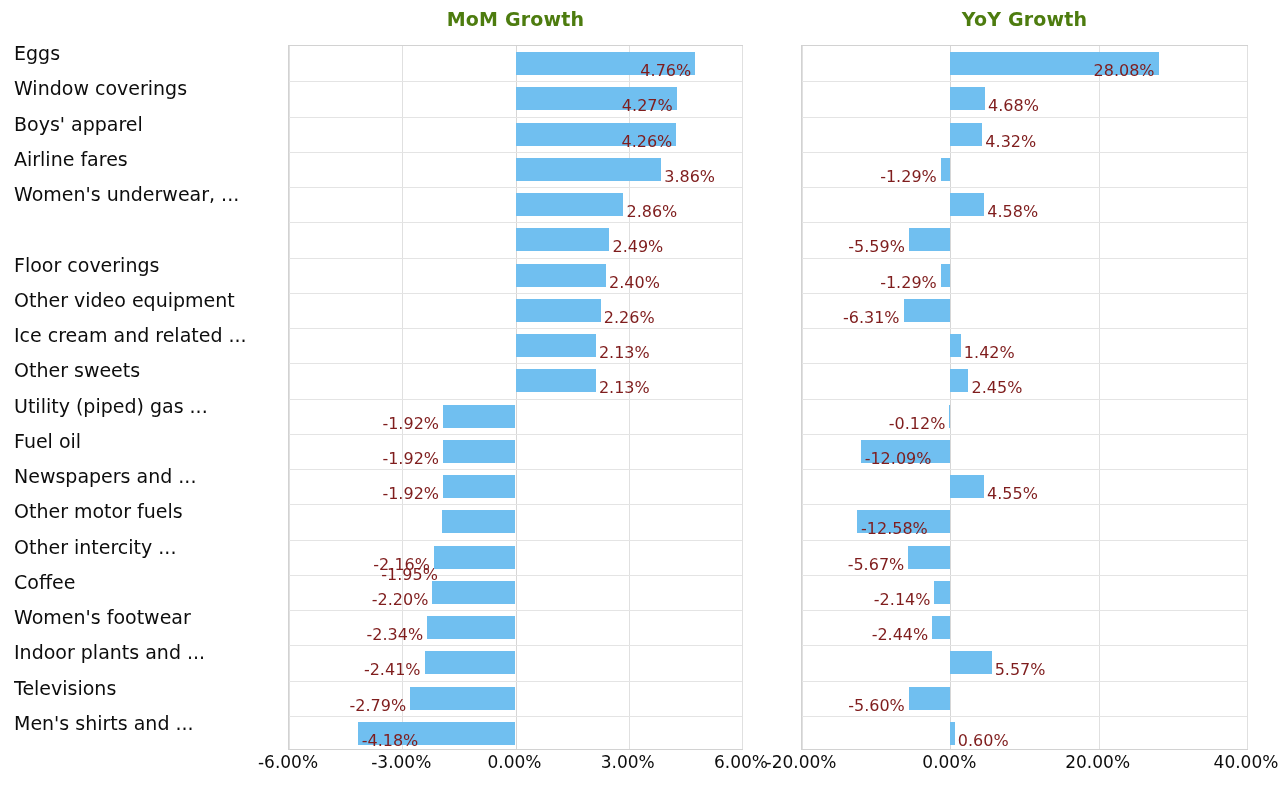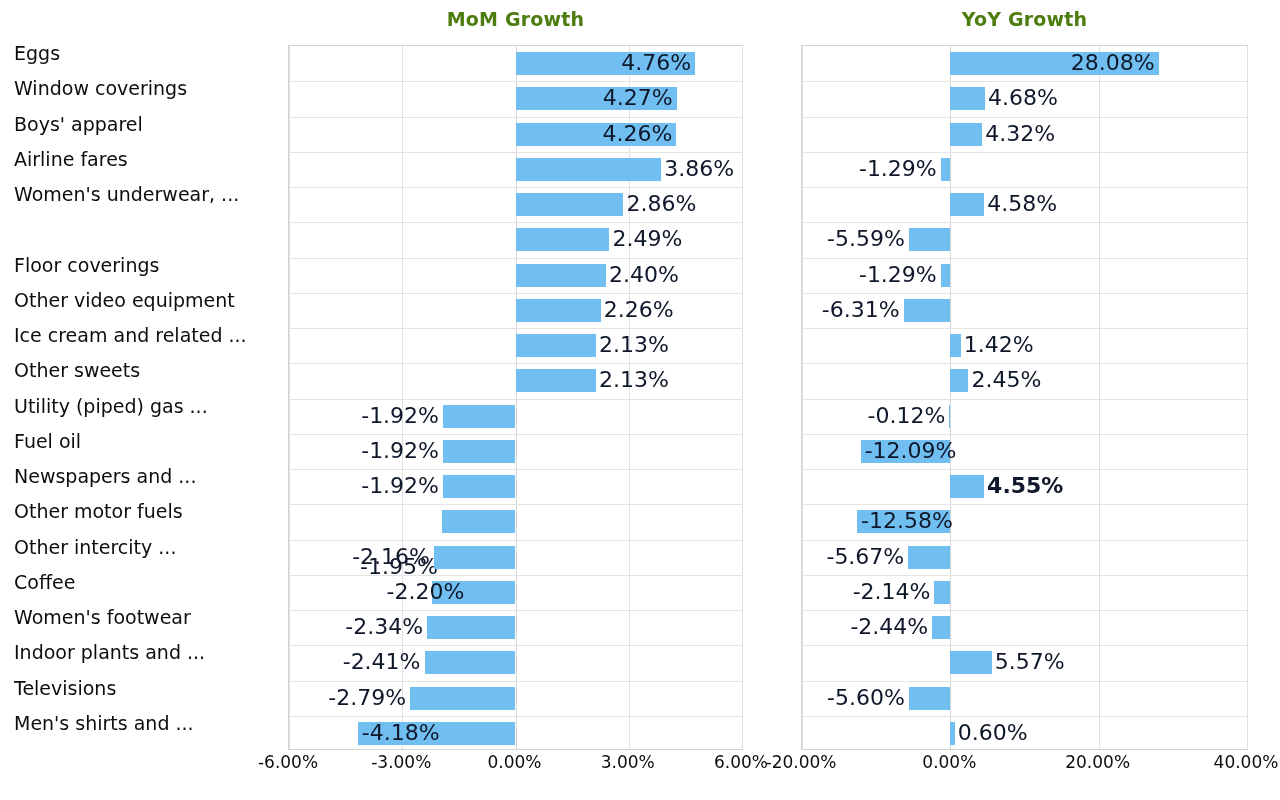--- a/index.html
+++ b/index.html
@@ -95,25 +95,25 @@
   }
   .bar {
     position: absolute;
     top: 6px;
     height: 23px;
     background: #70bff0;
     box-sizing: border-box;
   }
   .dlabel {
     position: absolute;
-    top: 0;
+    top: 8px;
     height: 35.25px;
     line-height: 34px;
-    font-size: 22px;
-    color: #0f172a;
+    font-size: 16px;
+    color: #7f1d1d;
     white-space: nowrap;
   }
   .dlabel.outside-right { text-align: left; }
   .dlabel.outside-left  { text-align: right; }
   .dlabel.inside-right  { text-align: right; }
   .dlabel.inside-left   { text-align: left; }
 
   
   .xticks {
     position: absolute;
@@ -242,21 +242,21 @@
       <div class="row" style="top: 458.25px;">
         <div class="bar" style="left: 152.887px; width: 73.6125px; background: rgb(112, 191, 240);"></div>
         <div class="dlabel outside-left" style="left: 0px; width: 148.887px; margin-top: 46px;">-1.95%</div>
       </div>
       <div class="row" style="top: 493.5px;">
         <div class="bar" style="left: 144.96px; width: 81.54px; background: rgb(112, 191, 240);"></div>
         <div class="dlabel outside-left" style="left: 0px; width: 140.96px;">-2.16%</div>
       </div>
       <div class="row" style="top: 528.75px;">
         <div class="bar" style="left: 143.45px; width: 83.05px; background: rgb(112, 191, 240);"></div>
-        <div class="dlabel outside-left" style="left: 0px; width: 139.45px; padding-left: 36px;">-2.20%</div>
+        <div class="dlabel outside-left" style="left: 0px; width: 139.45px;">-2.20%</div>
       </div>
       <div class="row" style="top: 564px;">
         <div class="bar" style="left: 138.165px; width: 88.335px; background: rgb(112, 191, 240);"></div>
         <div class="dlabel outside-left" style="left: 0px; width: 134.165px;">-2.34%</div>
       </div>
       <div class="row" style="top: 599.25px;">
         <div class="bar" style="left: 135.522px; width: 90.9775px; background: rgb(112, 191, 240);"></div>
         <div class="dlabel outside-left" style="left: 0px; width: 131.522px;">-2.41%</div>
       </div>
       <div class="row" style="top: 634.5px;">
@@ -333,21 +333,21 @@
         <div class="dlabel outside-right" style="left: 169.504px; width: 160px;">2.45%</div>
       </div>
       <div class="row" style="top: 352.5px;">
         <div class="bar" style="left: 147.443px; width: 1px; background: rgb(112, 191, 240);"></div>
         <div class="dlabel outside-left" style="left: 0px; width: 143.443px;">-0.12%</div>
       </div>
       <div class="row" style="top: 387.75px;">
         <div class="bar" style="left: 58.6658px; width: 89.6675px; background: rgb(112, 191, 240);"></div>
         <div class="dlabel inside-left" style="left: 62.6658px; width: 85.6675px;">-12.09%</div>
       </div>
-      <div class="row" style="top: 423px; font-weight: bold;">
+      <div class="row" style="top: 423px;">
         <div class="bar" style="left: 148.333px; width: 33.7458px; background: rgb(112, 191, 240);"></div>
         <div class="dlabel outside-right" style="left: 185.079px; width: 160px;">4.55%</div>
       </div>
       <div class="row" style="top: 458.25px;">
         <div class="bar" style="left: 55.0317px; width: 93.3017px; background: rgb(112, 191, 240);"></div>
         <div class="dlabel inside-left" style="left: 59.0317px; width: 89.3017px;">-12.58%</div>
       </div>
       <div class="row" style="top: 493.5px;">
         <div class="bar" style="left: 106.281px; width: 42.0525px; background: rgb(112, 191, 240);"></div>
         <div class="dlabel outside-left" style="left: 0px; width: 102.281px;">-5.67%</div>

